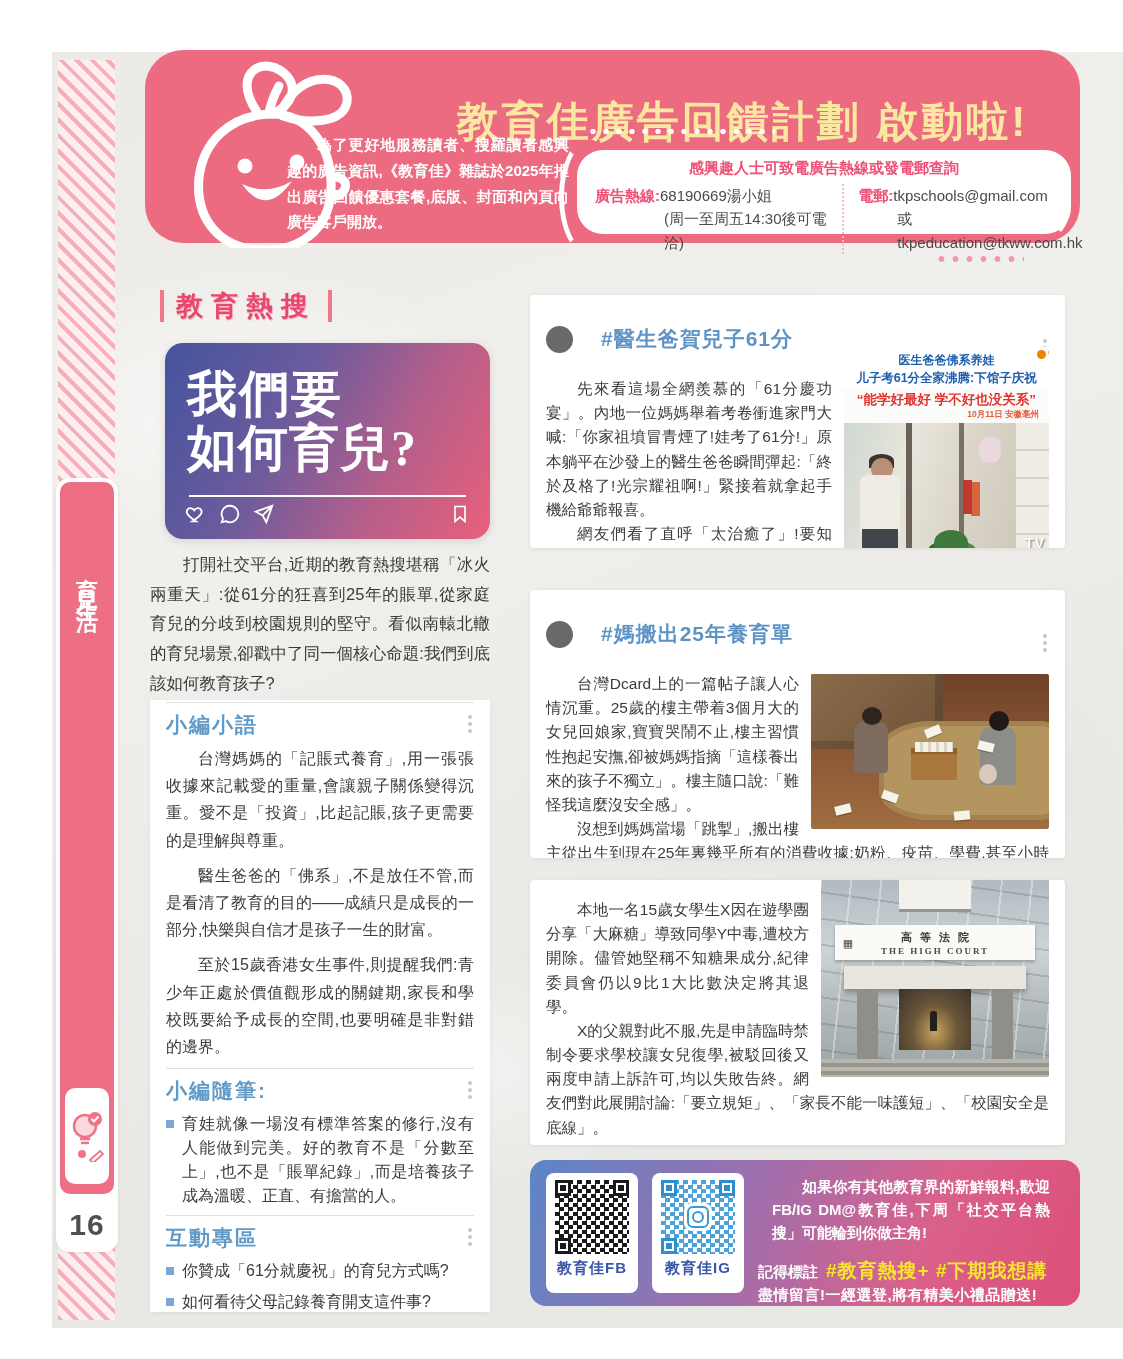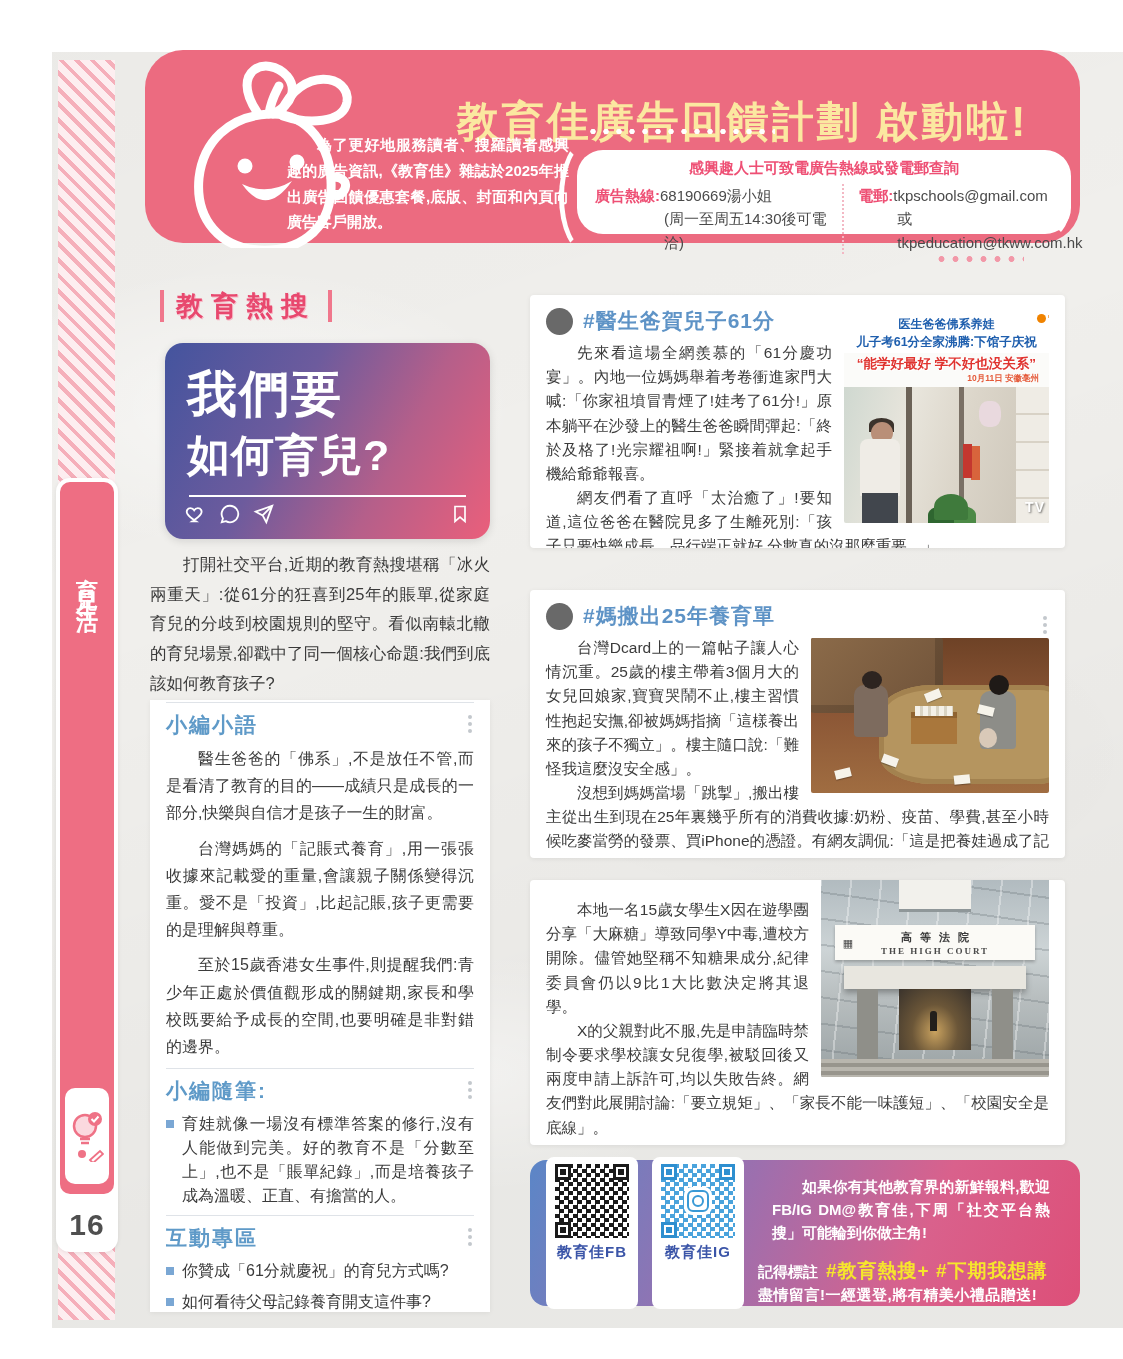--- a/index.html
+++ b/index.html
@@ -84,21 +84,21 @@
   .tag-row{left:160px;top:288px;display:flex;align-items:center;gap:12px;}
   .tag-bar{width:4px;height:32px;background:#f0778c;}
   .tag-text{font-size:27px;font-weight:900;color:#e8486e;letter-spacing:8px;
     text-shadow:1px 1px 0 #f6b9c6;}
   .hero{
     left:165px;top:343px;width:325px;height:196px;border-radius:18px;
     background:linear-gradient(118deg,#44549e 0%,#6d5b9d 38%,#b55f8a 68%,#ea5f7b 100%);
     box-shadow:0 2px 8px rgba(0,0,0,.12);
   }
   .hero-l1{position:absolute;left:22px;top:18px;color:#fff;font-size:50px;font-weight:900;letter-spacing:2px;}
-  .hero-l2{position:absolute;left:22px;top:84px;color:#fff;font-size:43px;font-weight:900;letter-spacing:1px;}
+  .hero-l2{position:absolute;left:22px;top:72px;color:#fff;font-size:50px;font-weight:900;letter-spacing:1px;font-family:Liberation Serif, serif;}
   .hero-rule{position:absolute;left:24px;right:24px;top:152px;height:2px;background:#ffffff;}
   .hero-icons{position:absolute;left:20px;right:20px;top:160px;display:flex;align-items:center;gap:12px;}
   .hero-icons .spacer{flex:1;}
   
   .lead{
     left:150px;top:550px;width:340px;font-size:16.5px;line-height:1.8;color:#3a3a3a;
     text-align:justify;text-indent:2em;margin:0;
   }
   
   .editor-panel{
@@ -117,21 +117,21 @@
   
   .card{
     left:530px;width:535px;background:#ffffff;box-shadow:0 1px 5px rgba(0,0,0,.07);
     border-radius:4px;padding:12px 16px;box-sizing:border-box;overflow:hidden;
   }
   .card1{top:295px;height:253px;}
   .card2{top:590px;height:268px;}
   .card3{top:880px;height:265px;}
   .chead{display:flex;align-items:center;}
   .avatar{width:27px;height:27px;border-radius:50%;background:#696969;margin-right:10px;flex:0 0 auto;}
-  .ctitle{font-size:21px;font-weight:800;color:#5e93c6;letter-spacing:1px;margin:0;}
+  .ctitle{font-size:21px;font-weight:800;color:#5e93c6;letter-spacing:1px;margin:18px;}
   .cbody{margin-top:6px;}
   .cbody p{font-size:15.5px;line-height:1.56;text-indent:2em;text-align:justify;margin:0;color:#3b3b3b;}
   .cimg{float:right;position:relative;overflow:hidden;border-radius:2px;}
   
   .cimg1{width:205px;height:212px;margin:-30px 0 6px 12px;background:#fbfbf9;display:flex;flex-direction:column;}
   .news-band{background:#ffffff;padding:5px 4px 2px 4px;text-align:center;position:relative;}
   .news-h1{color:#1f5fae;font-weight:800;font-size:12px;}
   .news-h2{color:#1f5fae;font-weight:800;font-size:12.5px;margin-top:1px;white-space:nowrap;}
   .news-badge{position:absolute;right:3px;top:3px;width:9px;height:9px;border-radius:50%;background:#f08300;}
   .news-badge::after{content:"";position:absolute;left:11px;top:1px;width:18px;height:3px;background:#f4b26a;}
@@ -196,21 +196,21 @@
     background:radial-gradient(ellipse at 50% 70%,#c9a25f 0%,#6b5638 45%,#3a332c 100%);}
   .hc-person{position:absolute;left:48%;top:68%;width:7px;height:20px;background:#23201c;border-radius:3px 3px 0 0;}
   .hc-steps{position:absolute;left:0;bottom:0;width:100%;height:9%;
     background:repeating-linear-gradient(180deg,#b9b6ae 0 4px,#98958d 4px 8px);}
   
   .promo{
     left:530px;top:1160px;width:550px;height:146px;border-radius:16px;
     background:linear-gradient(112deg,#5b86c7 0%,#9d6fae 38%,#d9618c 70%,#dd4f78 100%);
     display:flex;align-items:center;padding:0 16px;box-sizing:border-box;gap:14px;
   }
-  .qr-tile{width:92px;height:152px;background:#ffffff;border-radius:8px;flex:0 0 auto;
+  .qr-tile{width:92px;height:120px;background:#ffffff;border-radius:8px;flex:0 0 auto;
     display:flex;flex-direction:column;align-items:center;padding-top:7px;box-sizing:border-box;}
   .qr{width:74px;height:74px;position:relative;}
   .qr-fb-pat{position:absolute;inset:0;background:repeating-conic-gradient(#1a1a1a 0% 25%,#ffffff 0% 50%) 0 0/9px 9px;}
   .qr-ig-pat{position:absolute;inset:0;background:repeating-conic-gradient(#4aa3dc 0% 25%,#ffffff 0% 50%) 0 0/9px 9px;}
   .finder{position:absolute;width:16px;height:16px;border:3px solid #1a1a1a;background:#fff;box-sizing:border-box;}
   .finder::after{content:"";position:absolute;left:2px;top:2px;width:6px;height:6px;background:#1a1a1a;}
   .f-tl{left:0;top:0;} .f-tr{right:0;top:0;} .f-bl{left:0;bottom:0;}
   .qr-ig .finder{border-color:#2e8fd0;} .qr-ig .finder::after{background:#2e8fd0;}
   .ig-glyph{position:absolute;left:50%;top:50%;transform:translate(-50%,-50%);width:28px;height:28px;
     background:#ffffff;border-radius:8px;display:flex;align-items:center;justify-content:center;}
@@ -315,22 +315,22 @@
 </div>
 
 <p class="abs lead">打開社交平台,近期的教育熱搜堪稱「冰火兩重天」:從61分的狂喜到25年的賬單,從家庭育兒的分歧到校園規則的堅守。看似南轅北轍的育兒場景,卻戳中了同一個核心命題:我們到底該如何教育孩子?</p>
 
 <div class="abs editor-panel">
   <div class="esec">
     <div class="ehead">
       <span class="etitle">小編小語</span>
       <span class="kebab"></span>
     </div>
+    <p>台灣媽媽的「記賬式養育」,用一張張收據來記載愛的重量,會讓親子關係變得沉重。愛不是「投資」,比起記賬,孩子更需要的是理解與尊重。</p>
     <p>醫生爸爸的「佛系」,不是放任不管,而是看清了教育的目的——成績只是成長的一部分,快樂與自信才是孩子一生的財富。</p>
-    <p>台灣媽媽的「記賬式養育」,用一張張收據來記載愛的重量,會讓親子關係變得沉重。愛不是「投資」,比起記賬,孩子更需要的是理解與尊重。</p>
     <p>至於15歲香港女生事件,則提醒我們:青少年正處於價值觀形成的關鍵期,家長和學校既要給予成長的空間,也要明確是非對錯的邊界。</p>
   </div>
   <div class="esec">
     <div class="ehead">
       <span class="etitle">小編隨筆:</span>
       <span class="kebab"></span>
     </div>
     <div class="ebullet">
       <span class="sq"></span>
       <p>育娃就像一場沒有標準答案的修行,沒有人能做到完美。好的教育不是「分數至上」,也不是「賬單紀錄」,而是培養孩子成為溫暖、正直、有擔當的人。</p>

